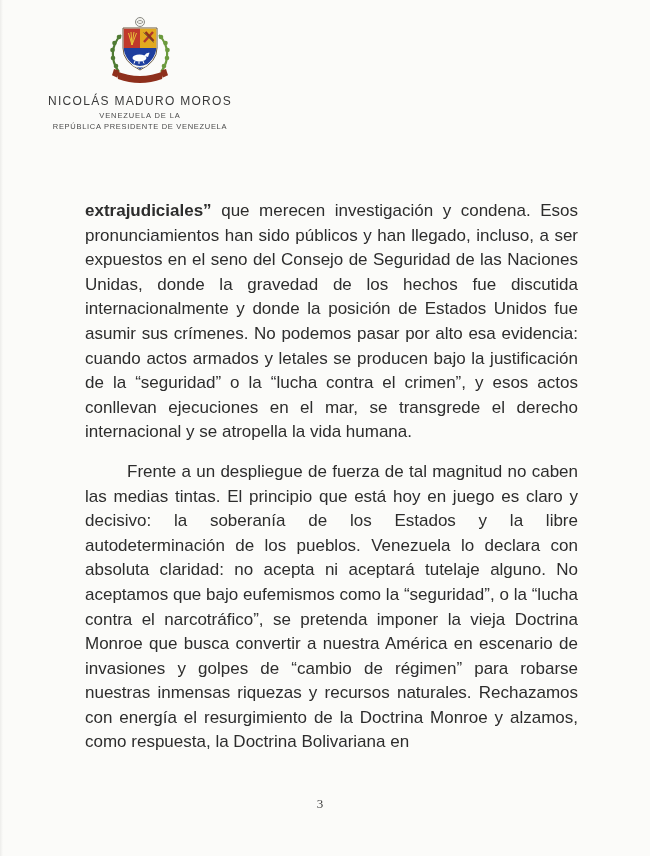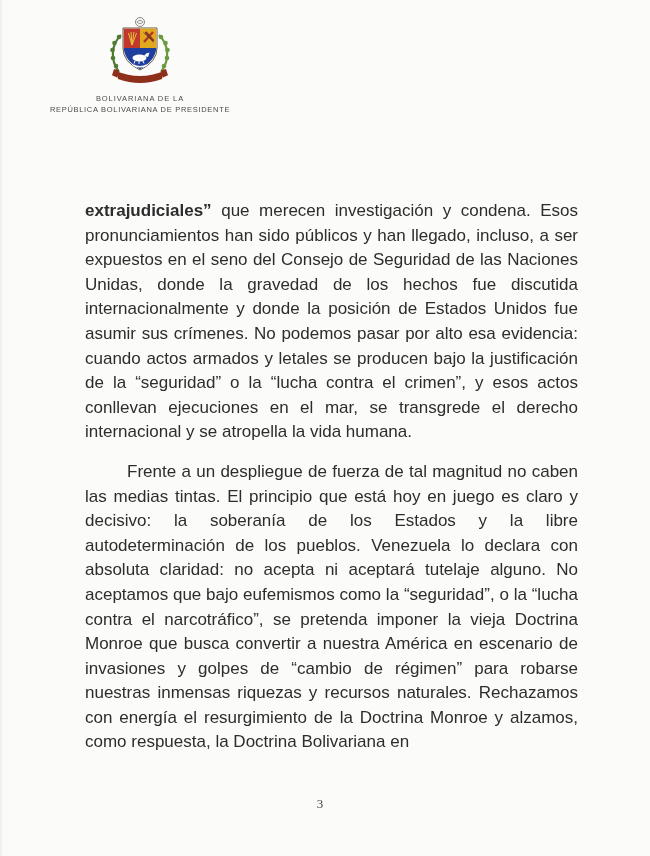--- a/index.html
+++ b/index.html
@@ -130,22 +130,23 @@
         <path d="M25 51 Q32 54.6 39 51" stroke="#f4f4ee" stroke-width="1.6" fill="none"></path>
       </g>
 
       <g>
         <path d="M8 57 Q32 67 56 57 L54 65 Q32 73 10 65 Z" fill="#8e2f1c"></path>
         <path d="M6 55 l5 1.6 -2 7 -5 -2.4 Z" fill="#8e2f1c"></path>
         <path d="M58 55 l-5 1.6 2 7 5 -2.4 Z" fill="#8e2f1c"></path>
       </g>
     </svg>
 
-    <div class="lh-sub1">BOLIVARIANA DE LA</div>
-    <div class="lh-sub2">REPÚBLICA BOLIVARIANA DE PRESIDENTE</div>
+    <div class="lh-name">NICOLÁS MADURO MOROS</div>
+    <div class="lh-sub1">VENEZUELA DE LA</div>
+    <div class="lh-sub2">REPÚBLICA PRESIDENTE DE VENEZUELA</div>
   </div>
 
   <div class="body-text">
     <p class="para-1"><span class="lead-bold">extrajudiciales”</span><span> que merecen investigación y condena. Esos pronunciamientos han sido públicos y han llegado, incluso, a ser expuestos en el seno del Consejo de Seguridad de las Naciones Unidas, donde la gravedad de los hechos fue discutida internacionalmente y donde la posición de Estados Unidos fue asumir sus crímenes. No podemos pasar por alto esa evidencia: cuando actos armados y letales se producen bajo la justificación de la “seguridad” o la “lucha contra el crimen”, y esos actos conllevan ejecuciones en el mar, se transgrede el derecho internacional y se atropella la vida humana.</span></p>
     <p class="para-2">Frente a un despliegue de fuerza de tal magnitud no caben las medias tintas. El principio que está hoy en juego es claro y decisivo: la soberanía de los Estados y la libre autodeterminación de los pueblos. Venezuela lo declara con absoluta claridad: no acepta ni aceptará tutelaje alguno. No aceptamos que bajo eufemismos como la “seguridad”, o la “lucha contra el narcotráfico”, se pretenda imponer la vieja Doctrina Monroe que busca convertir a nuestra América en escenario de invasiones y golpes de “cambio de régimen” para robarse nuestras inmensas riquezas y recursos naturales. Rechazamos con energía el resurgimiento de la Doctrina Monroe y alzamos, como respuesta, la Doctrina Bolivariana en</p>
   </div>
 
   <div class="page-number">3</div>
 
 </div>

